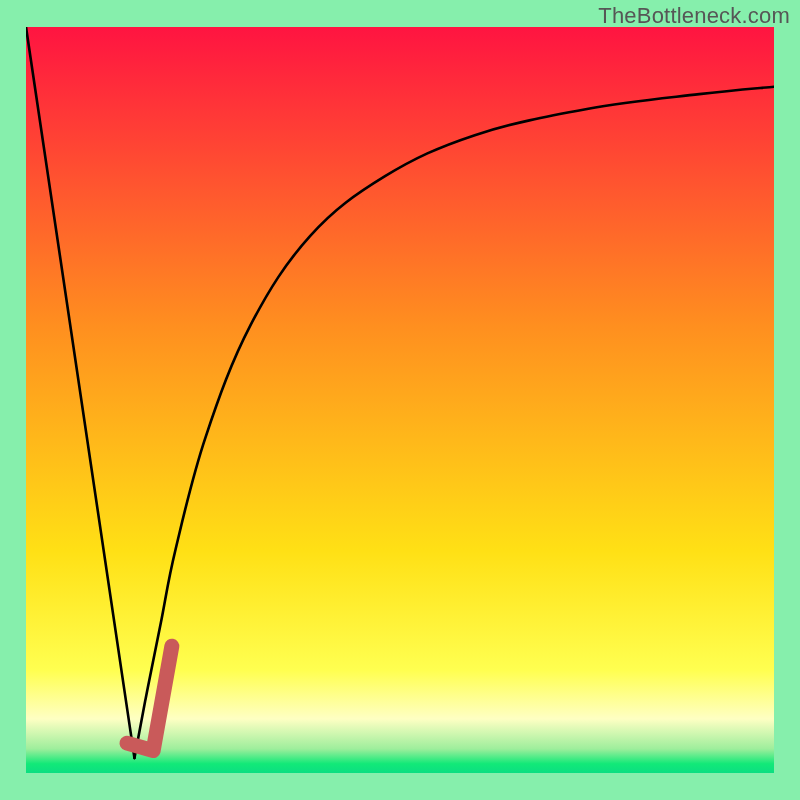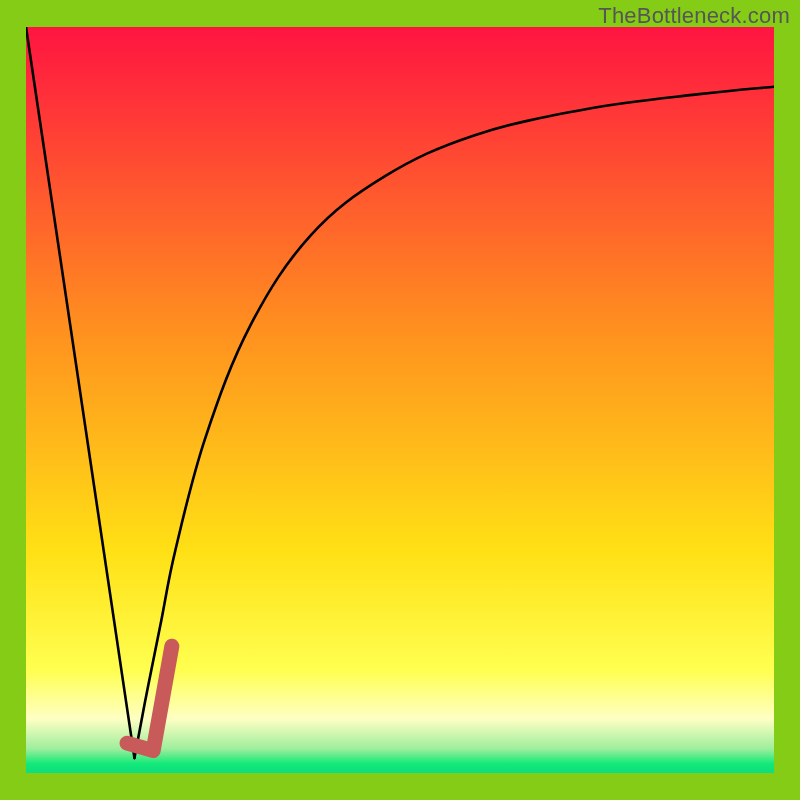--- a/index.html
+++ b/index.html
@@ -6,21 +6,21 @@
     margin: 0;
     padding: 0;
     width: 800px;
     height: 800px;
     background: #000;
     overflow: hidden;
   }
   .frame {
     position: absolute;
     inset: 0;
-    background: #84cc16;
+    background: #86efac;
   }
   .plot-area {
     position: absolute;
     left: 26px;
     top: 27px;
     width: 748px;
     height: 746px;
     overflow: hidden;
   }
   .gradient {

